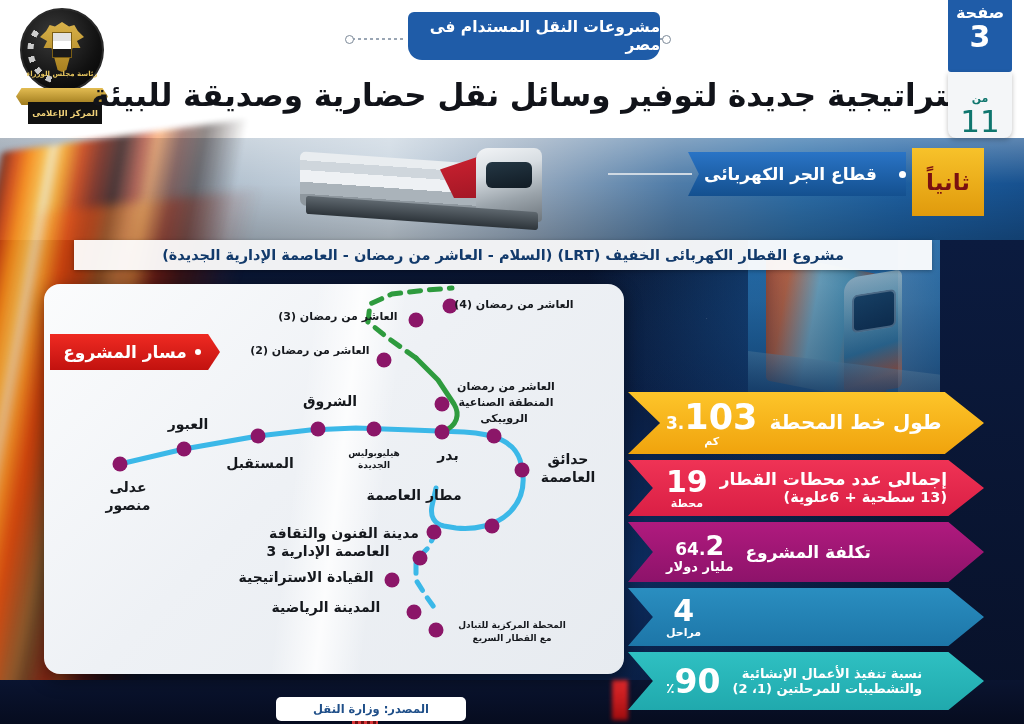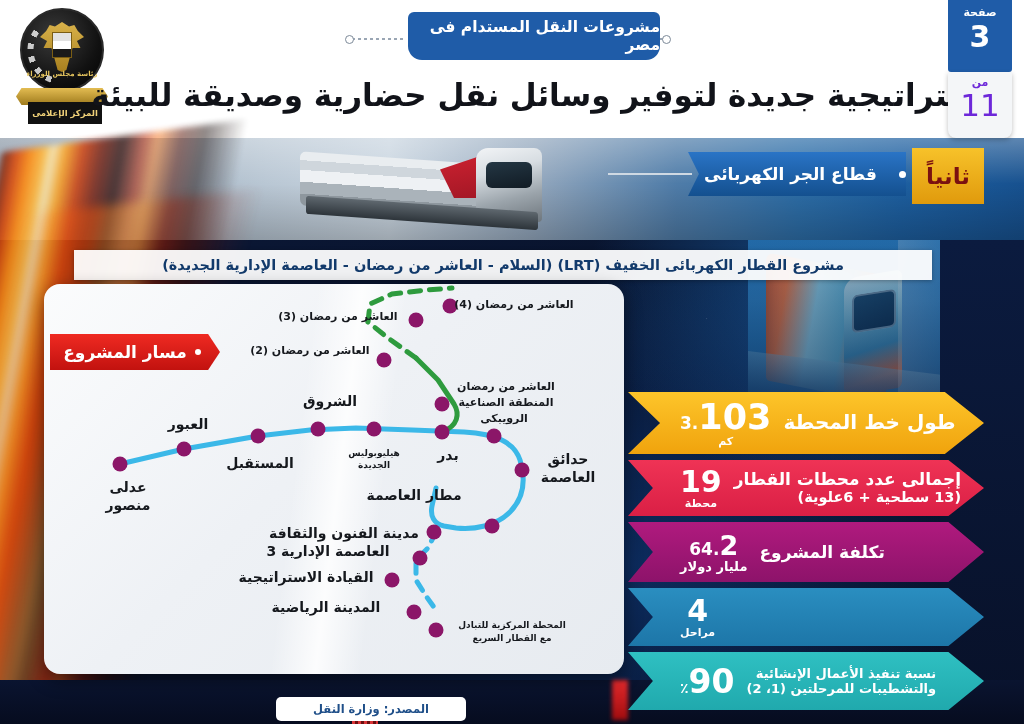--- a/index.html
+++ b/index.html
@@ -201,24 +201,24 @@
     letter-spacing:-.3px;
   }
 
   .page-badge{
     position:absolute; right:12px; top:0; width:64px; height:138px; text-align:center;
   }
   .page-badge .top{
     background:#1f5ca8; color:#fff; height:72px; padding-top:6px;
     border-radius:0 0 3px 3px;
   }
-  .page-badge .top .w{ font-size:11px; font-weight:bold; display:block; line-height:14px; }
+  .page-badge .top .w{ font-size:16px; font-weight:bold; display:block; line-height:14px; }
   .page-badge .top .n{ font-size:30px; font-weight:bold; display:block; line-height:34px; }
   .page-badge .bot{
-    background:#f4f6f8; color:#6d28d9; height:66px; padding-top:4px;
+    background:#f4f6f8; color:#0f766e; height:66px; padding-top:20px;
     border-radius:0 0 8px 8px; box-shadow:0 2px 5px rgba(0,0,0,.25);
   }
   .page-badge .bot .w{ font-size:11px; font-weight:bold; display:block; line-height:13px; }
   .page-badge .bot .n{ font-size:31px; font-weight:normal; display:block; line-height:33px; }
 
   
   .train-photo{
     position:absolute; left:300px; top:142px; width:310px; height:96px;
   }
   .train-photo .car{
@@ -251,28 +251,28 @@
     clip-path:polygon(0 0,100% 0,100% 100%,0 100%,5% 50%);
     color:#fff; font-size:17px; font-weight:bold;
     display:flex; align-items:center; justify-content:space-between; gap:10px;
     padding-left:16px;
   }
   .sector-chip .dot{ width:7px; height:7px; border-radius:50%; background:#fff; flex:0 0 auto; }
   .sector-line{
     position:absolute; left:608px; top:173px; width:84px; height:2px; background:#cfd9e3;
   }
   .sector-num{
-    position:absolute; left:912px; top:148px; width:72px; height:56px;
+    position:absolute; left:912px; top:148px; width:72px; height:68px;
     background:linear-gradient(180deg,#f7c22a,#e09a0c);
     color:#7a1010; font-size:23px; font-weight:bold;
     display:flex; align-items:center; justify-content:center;
   }
 
   .project-title-bar{
-    position:absolute; left:74px; top:250px; width:858px; height:30px;
+    position:absolute; left:74px; top:240px; width:858px; height:30px;
     background:rgba(255,255,255,.94);
     display:flex; align-items:center; justify-content:center;
     color:#123a6b; font-size:14.5px; font-weight:bold; white-space:nowrap;
     box-shadow:0 1px 4px rgba(0,0,0,.3);
   }
 
   
   .map-card{
     position:absolute; left:44px; top:284px; width:580px; height:390px;
     background:linear-gradient(135deg,#fbfcfd 0%,#eef1f5 45%,#e7ebf0 100%);
@@ -313,21 +313,21 @@
   .stats{ position:absolute; left:628px; top:392px; width:356px; }
   .stat{
     position:relative; margin-bottom:6px; color:#fff;
     display:flex; align-items:center; justify-content:flex-end;
     padding:0 14px 0 38px;
   }
   .stat .txt{ text-align:right; line-height:1.18; }
   .stat .t1{ font-size:17px; font-weight:bold; display:block; }
   .stat .t2{ font-size:14.5px; font-weight:bold; display:block; }
   .stat .num{
-    margin-right:12px; text-align:center; line-height:1; flex:0 0 auto;margin-left:14px;
+    margin-right:12px; text-align:center; line-height:1; flex:0 0 auto;
   }
   .stat .num .v{ font-size:30px; font-weight:bold; display:inline-block; }
   .stat .num .dec{ font-size:17px; font-weight:bold; }
   .stat .num .u{ font-size:11px; font-weight:bold; display:block; margin-top:1px; }
 
   .s1{ height:62px; background:linear-gradient(180deg,#fdc52a,#f0a30d);
        clip-path:polygon(0 0,89% 0,100% 50%,89% 100%,0 100%,9% 50%); }
   .s1 .t1{ font-size:20px; color:#fff; }
   .s1 .num .v{ font-size:35px; color:#fff; }
   .s1 .num .dec{ color:#fff; }

